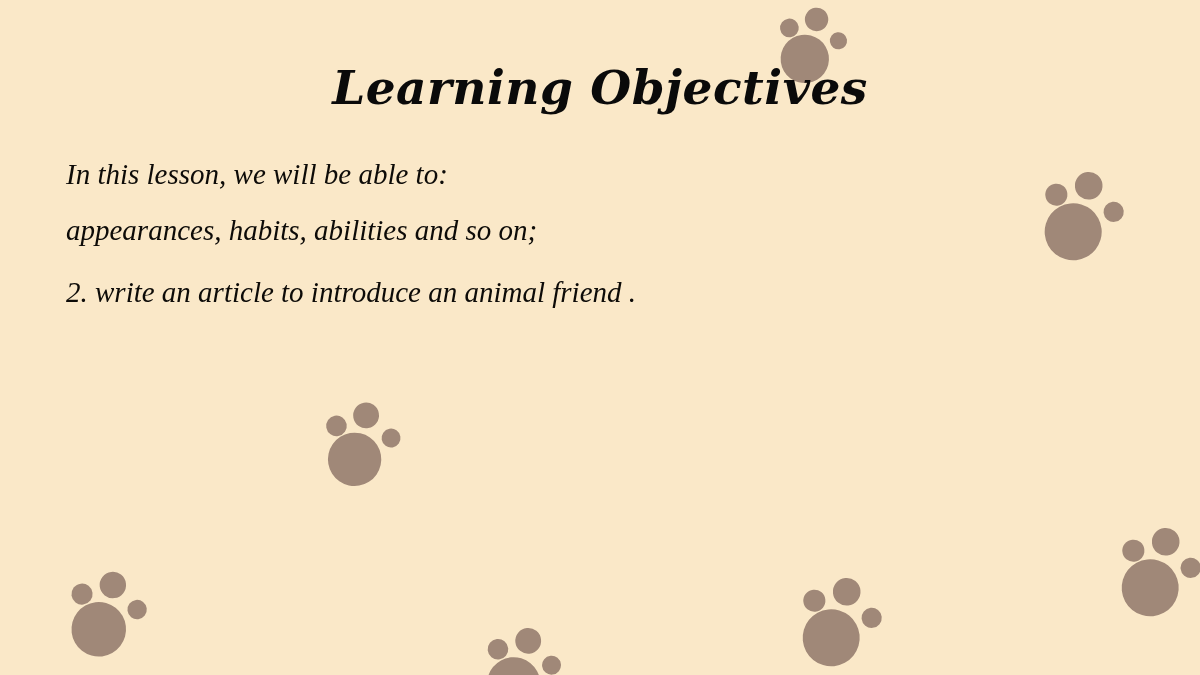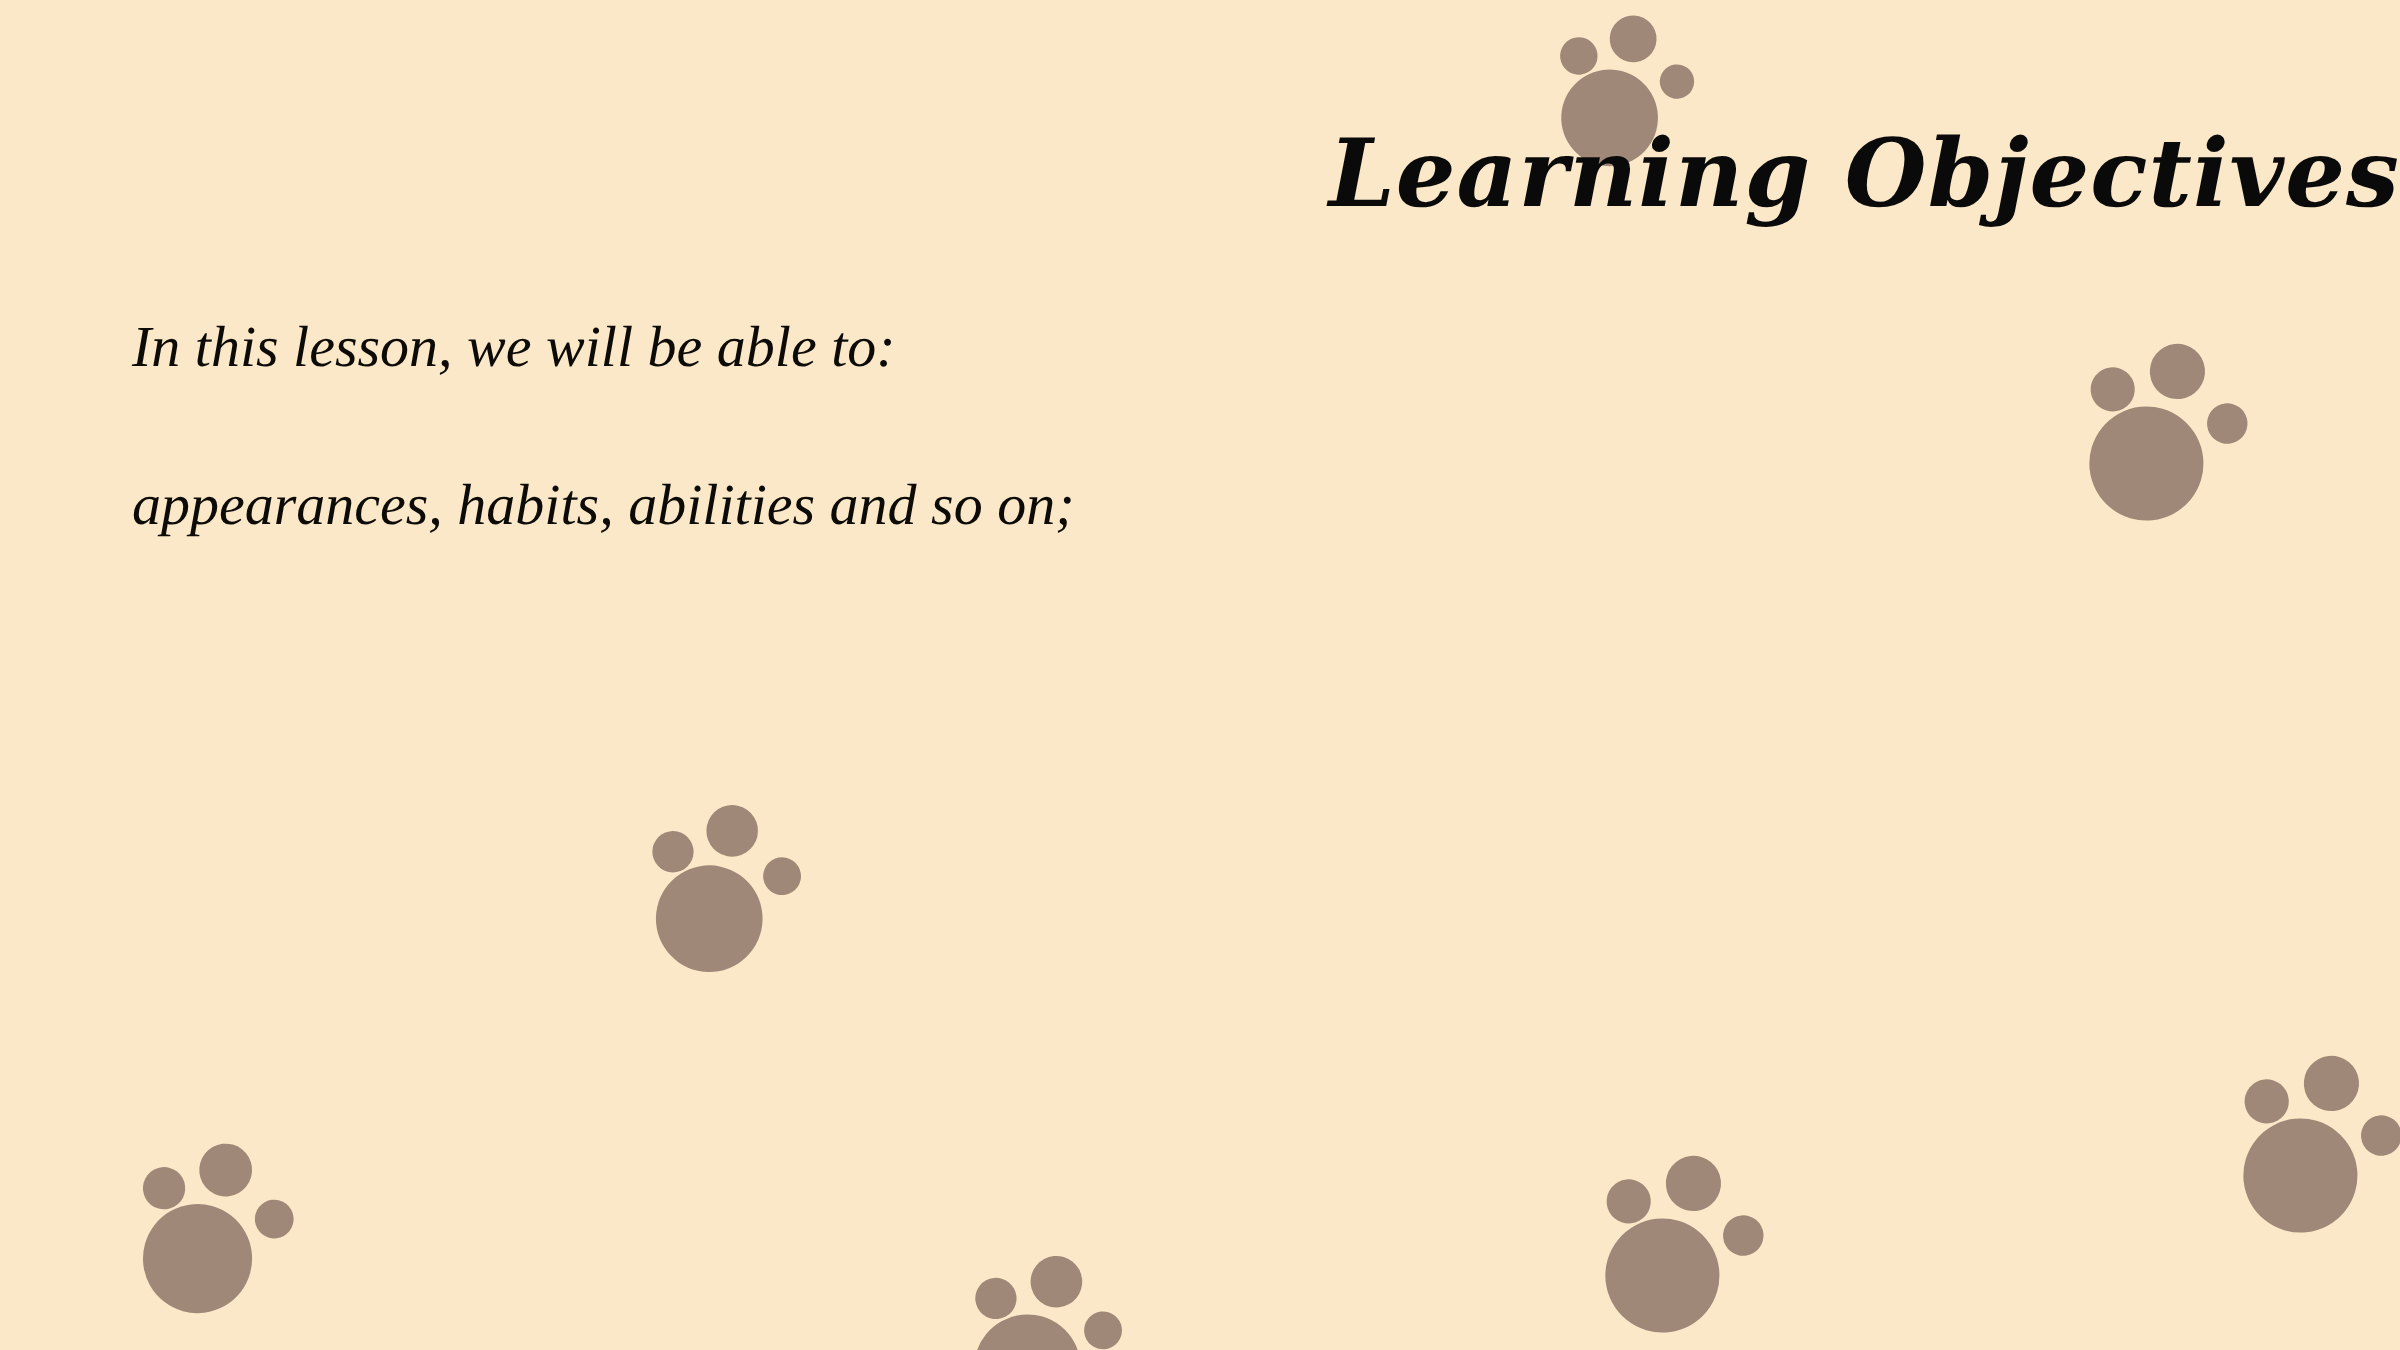--- a/index.html
+++ b/index.html
@@ -31,21 +31,21 @@
   .paw .toe {
     fill: #a08878;
   }
 
   
   .slide-title {
     position: absolute;
     left: 0;
     right: 0;
     top: 62px;
-    text-align: right;
+    text-align: center;
     font-family: "DejaVu Serif", "Liberation Serif", serif;
     font-style: italic;
     font-weight: bold;
     font-size: 47px;
     letter-spacing: 0.5px;
     color: #0a0a0a;
     line-height: 1.1;
     white-space: nowrap;
   }
 
@@ -71,21 +71,20 @@
     height: 56px;
   }
   .obj-item {
     margin: 0;
   }
   .obj-line {
     height: 66px;
   }
   .obj-line.second-row {
     height: 62px;
-    margin-top: 23px;
   }
 </style>
 </head>
 <body>
 
 <div id="slide">
 
   <div class="paw-layer">
       <svg class="paw" viewBox="0 0 100 100" width="78" height="78" style="left: 772px; top: 8px; transform: rotate(-8deg);">
         <circle cx="40" cy="64" r="31" class="pad" fill="#a08878"></circle>
@@ -134,16 +133,19 @@
   <div class="slide-title">Learning Objectives</div>
 
   <div class="body-block">
 
     <div class="lead-line">In this lesson, we will be able to:</div>
 
     <div class="obj-item">
       <div class="obj-line second-row">appearances, habits, abilities and so on;</div>
     </div>
 
+    <div class="obj-item">
+      <div class="obj-line">2. write an article to introduce an animal friend .</div>
+    </div>
 
   </div>
 
 </div>
 
 </body></html>

